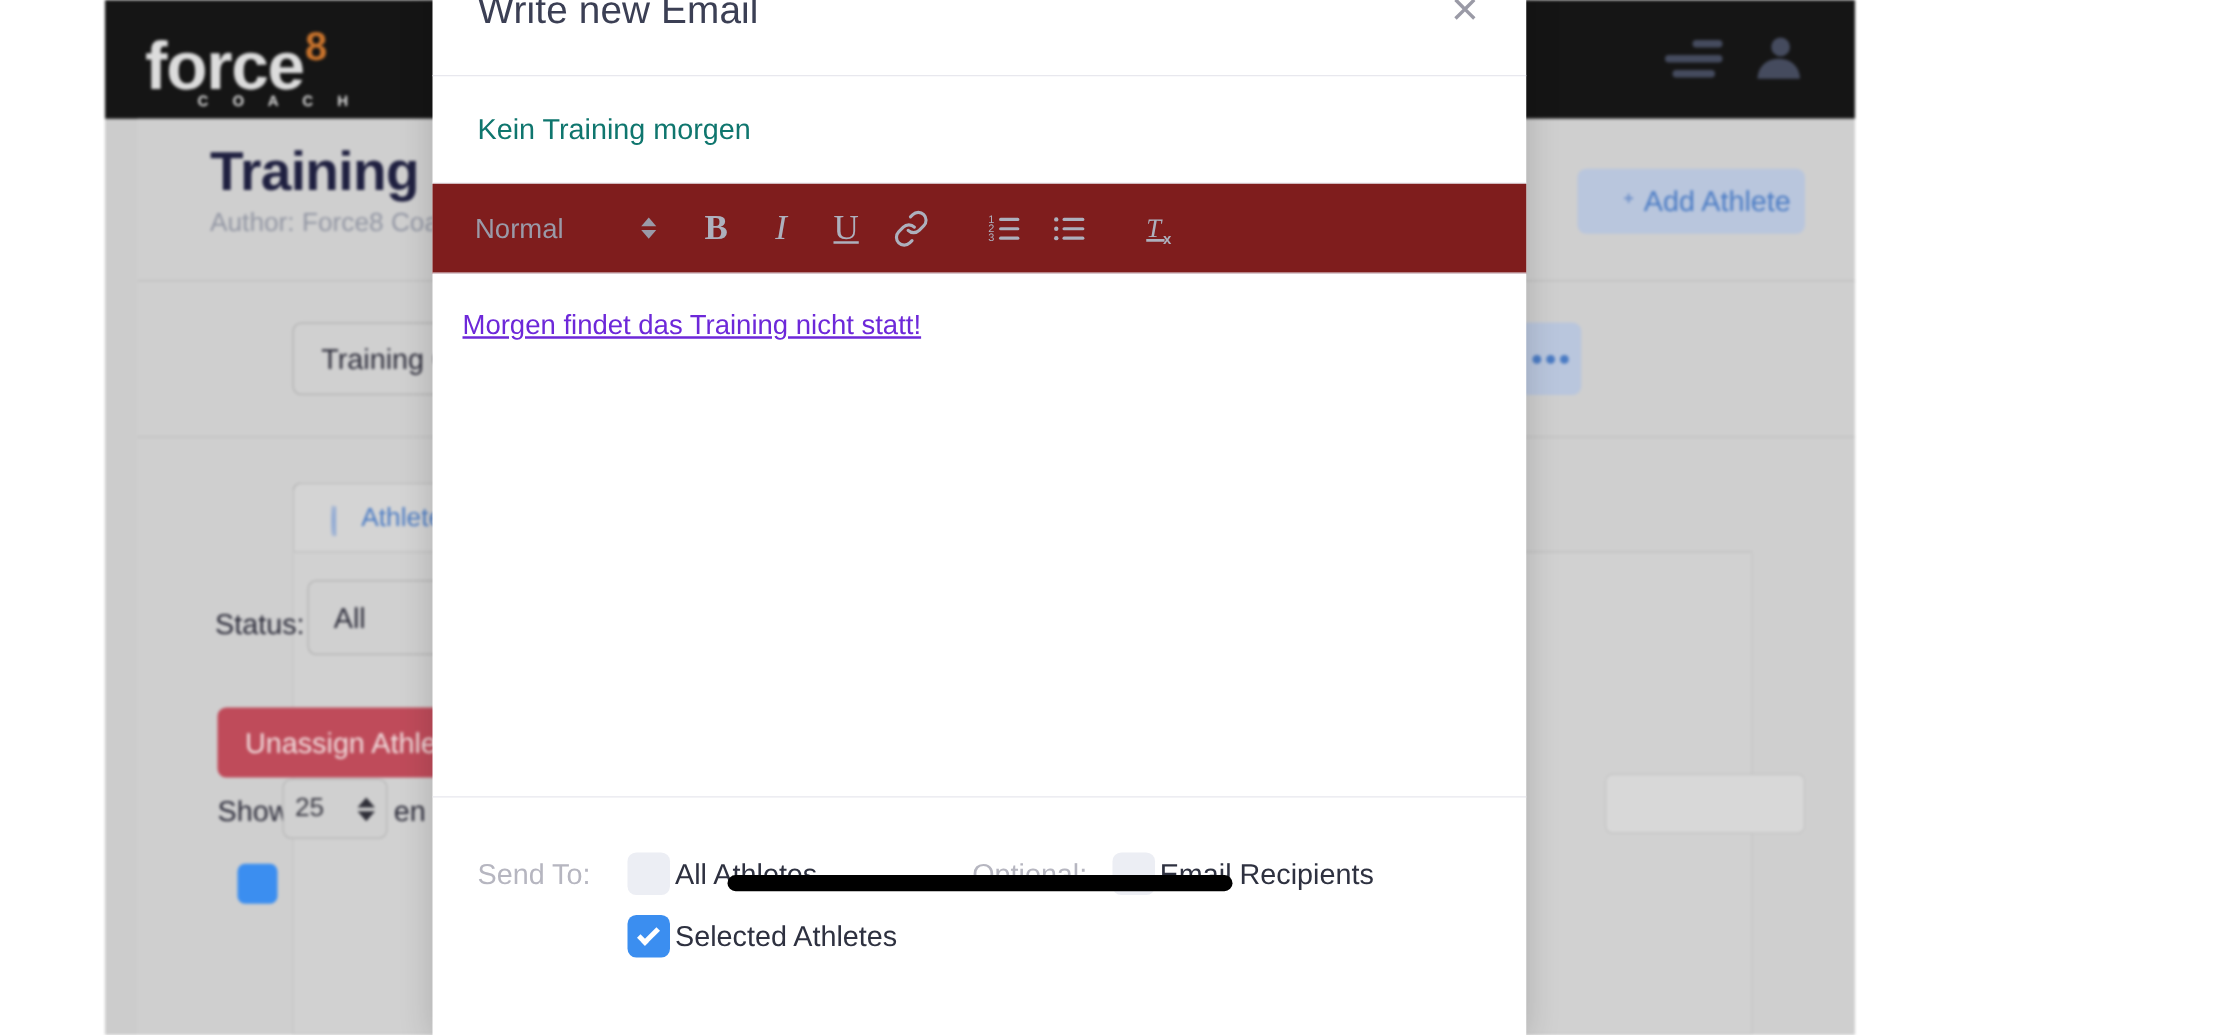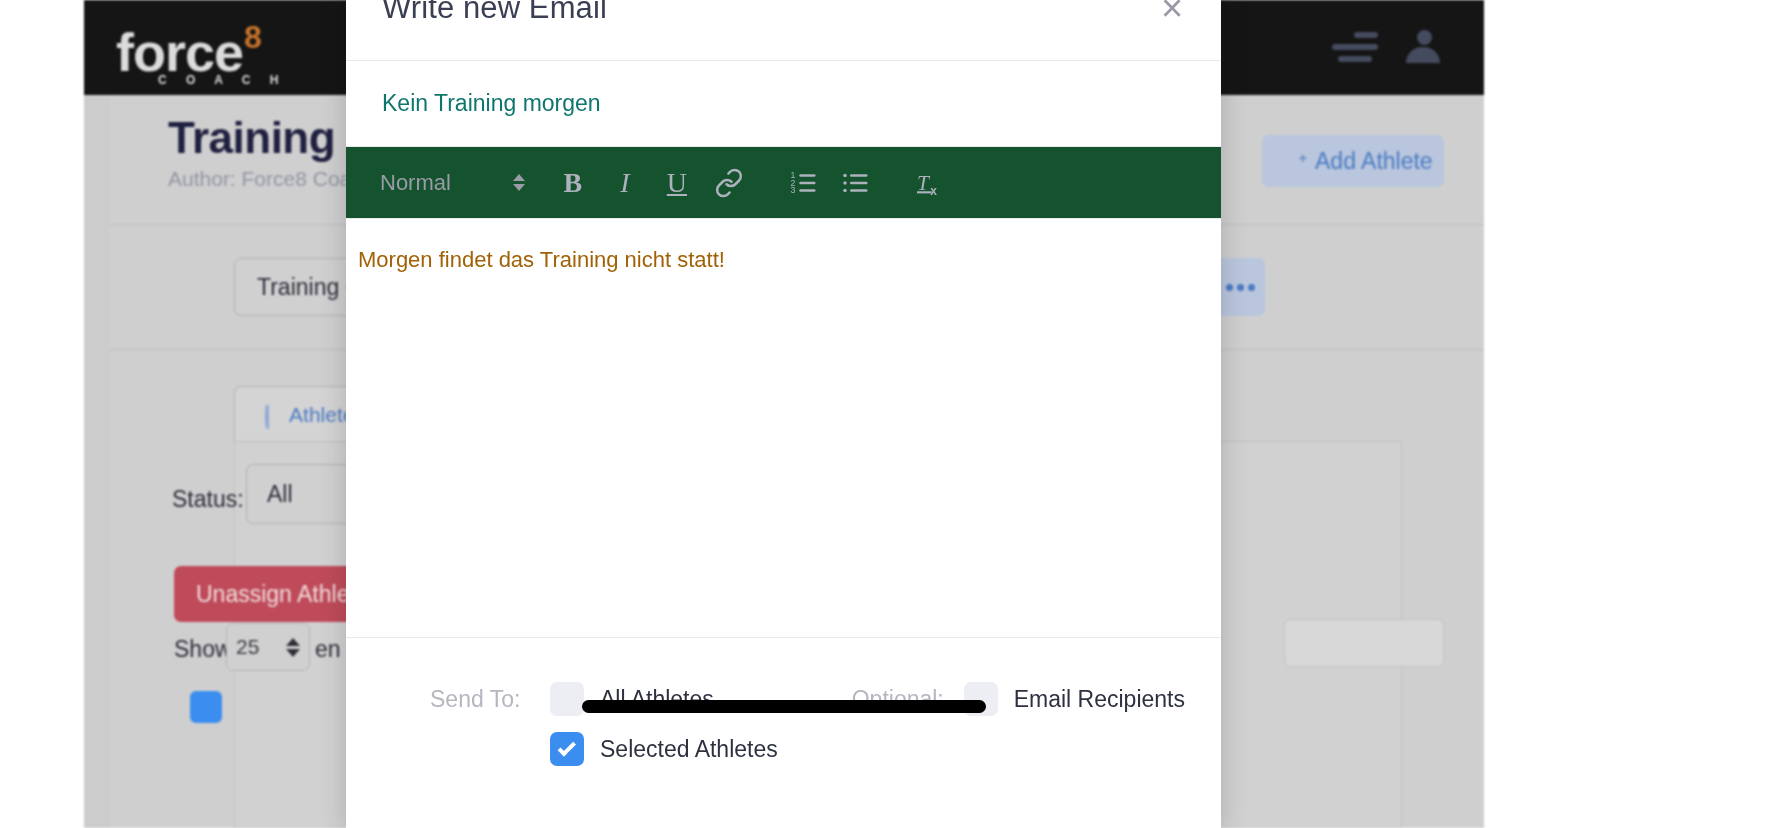--- a/index.html
+++ b/index.html
@@ -229,21 +229,21 @@
     width: 100%; border: none; outline: none;
     font-family: "Liberation Sans", sans-serif;
     font-size: 23px; color: #0f766e; background: transparent;
   }
   .toolbar {
     height: 72px;
     display: flex; align-items: center;
     padding: 0 26px;
     gap: 0px;
     border-bottom: 1px solid #eceaf2;
-    background: #14532d;
+    background: #7f1d1d;
     text-align: center;
   }
   .tb-format {
     display: flex; align-items: center;
     min-width: 150px; gap: 10px;
     color: #9a9aa8; font-size: 22px;
     padding-left: 8px;
   }
   .tb-format .caret { display:flex; flex-direction:column; gap:3px; margin-left: 52px;}
   .tb-format .caret .u { width:0;height:0;border-left:6px solid transparent;border-right:6px solid transparent;border-bottom:7px solid #9a9aa8;}
@@ -252,39 +252,40 @@
     width: 52px; height: 48px;
     display: flex; align-items: center; justify-content: center;
     color: #adb0bd; cursor: pointer;
   }
   .tb-btn.bold   { font-size: 28px; font-weight: 700; font-family: "Liberation Serif", serif; }
   .tb-btn.italic { font-size: 28px; font-style: italic; font-family: "Liberation Serif", serif; }
   .tb-btn.under  { font-size: 28px; font-family: "Liberation Serif", serif; text-decoration: underline; }
   .tb-gap { width: 22px; }
   .editor-body {
     flex: 1;
-    padding: 28px 28px 0 12px;
-    font-size: 22px; color: #a16207;
+    padding: 28px 28px 0 24px;
+    font-size: 22px; color: #6d28d9;
     border-bottom: 1px solid #e8e8ee;
+    text-decoration: underline;
   }
   .modal-footer {
     height: 190px;
     padding: 44px 36px 0 36px;
   }
   .footer-grid {
     display: flex; align-items: flex-start;
   }
-  .fg-col { display: flex; align-items: flex-start; margin-left: 48px; }
+  .fg-col { display: flex; align-items: flex-start; }
   .fg-label {
     font-size: 23px; color: #b6b6c0;
     margin-top: 4px; width: 120px;
   }
   .fg-label.opt { width: 112px; }
   .cb-list { display: flex; flex-direction: column; gap: 16px; }
-  .cb-row { display: flex; align-items: center; gap: 16px; }
+  .cb-row { display: flex; align-items: center; gap: 4px; }
   .cbox {
     width: 34px; height: 34px; border-radius: 7px;
     background: #eceef4; flex: none;
     display: flex; align-items: center; justify-content: center;
   }
   .cbox.checked { background: #3b8ef0; }
   .cbox .tick {
     width: 17px; height: 9px;
     border-left: 4px solid #fff; border-bottom: 4px solid #fff;
     transform: rotate(-45deg) translate(1px,-2px);

